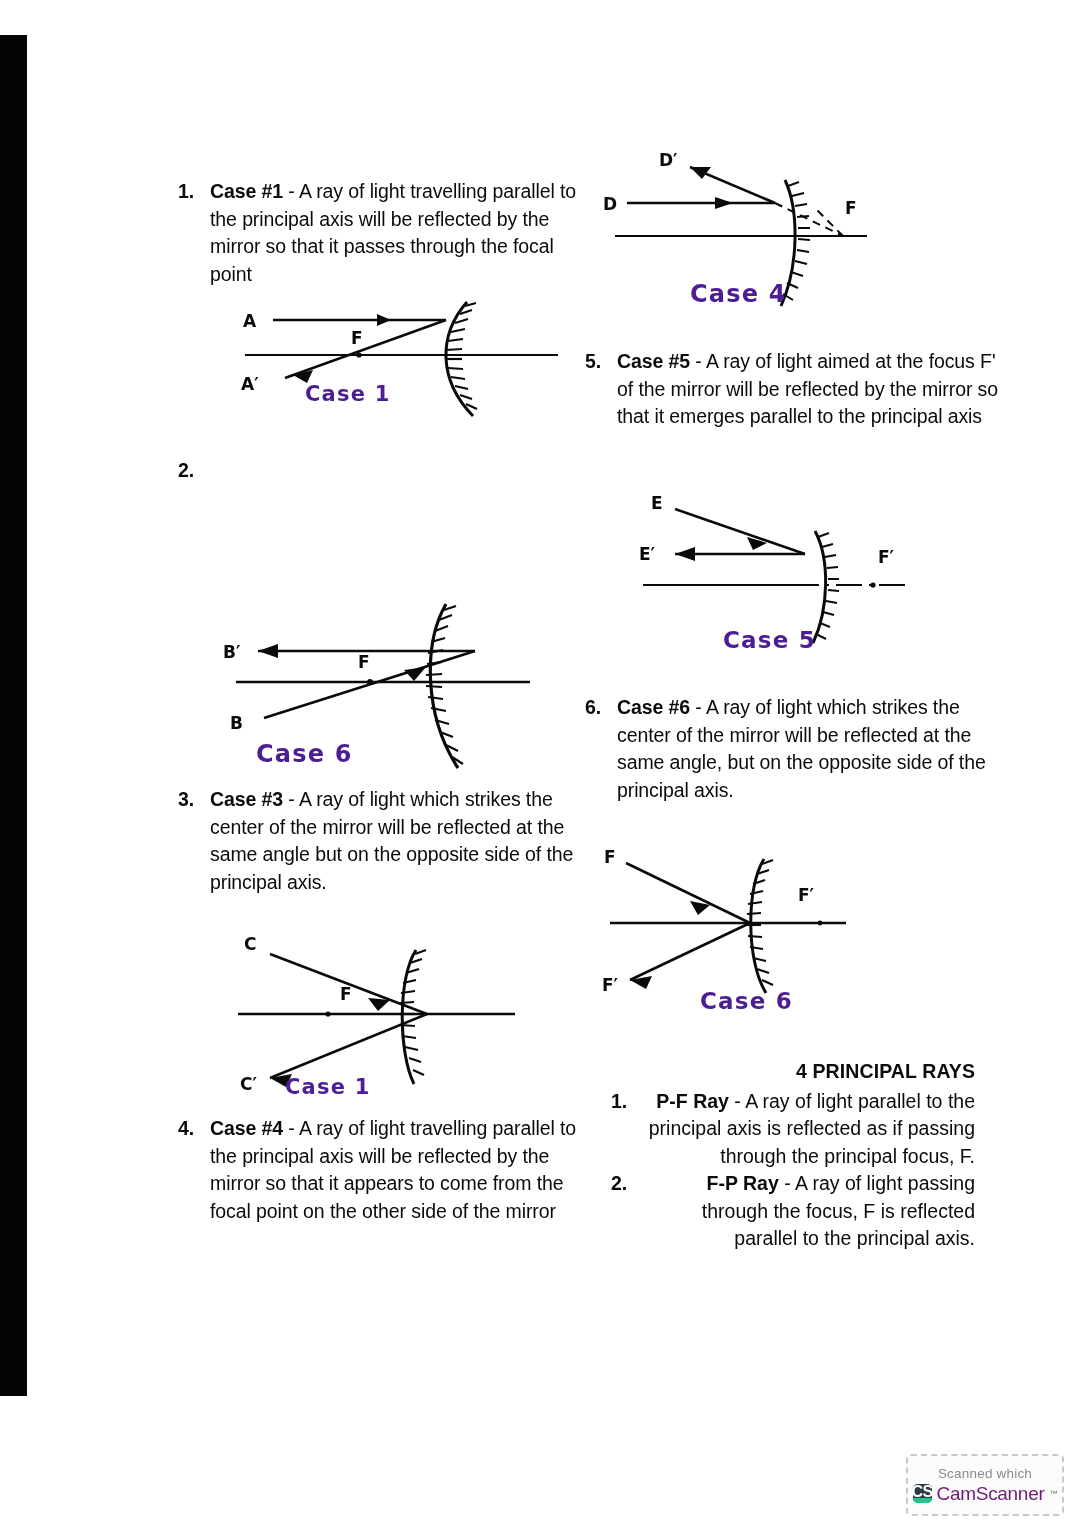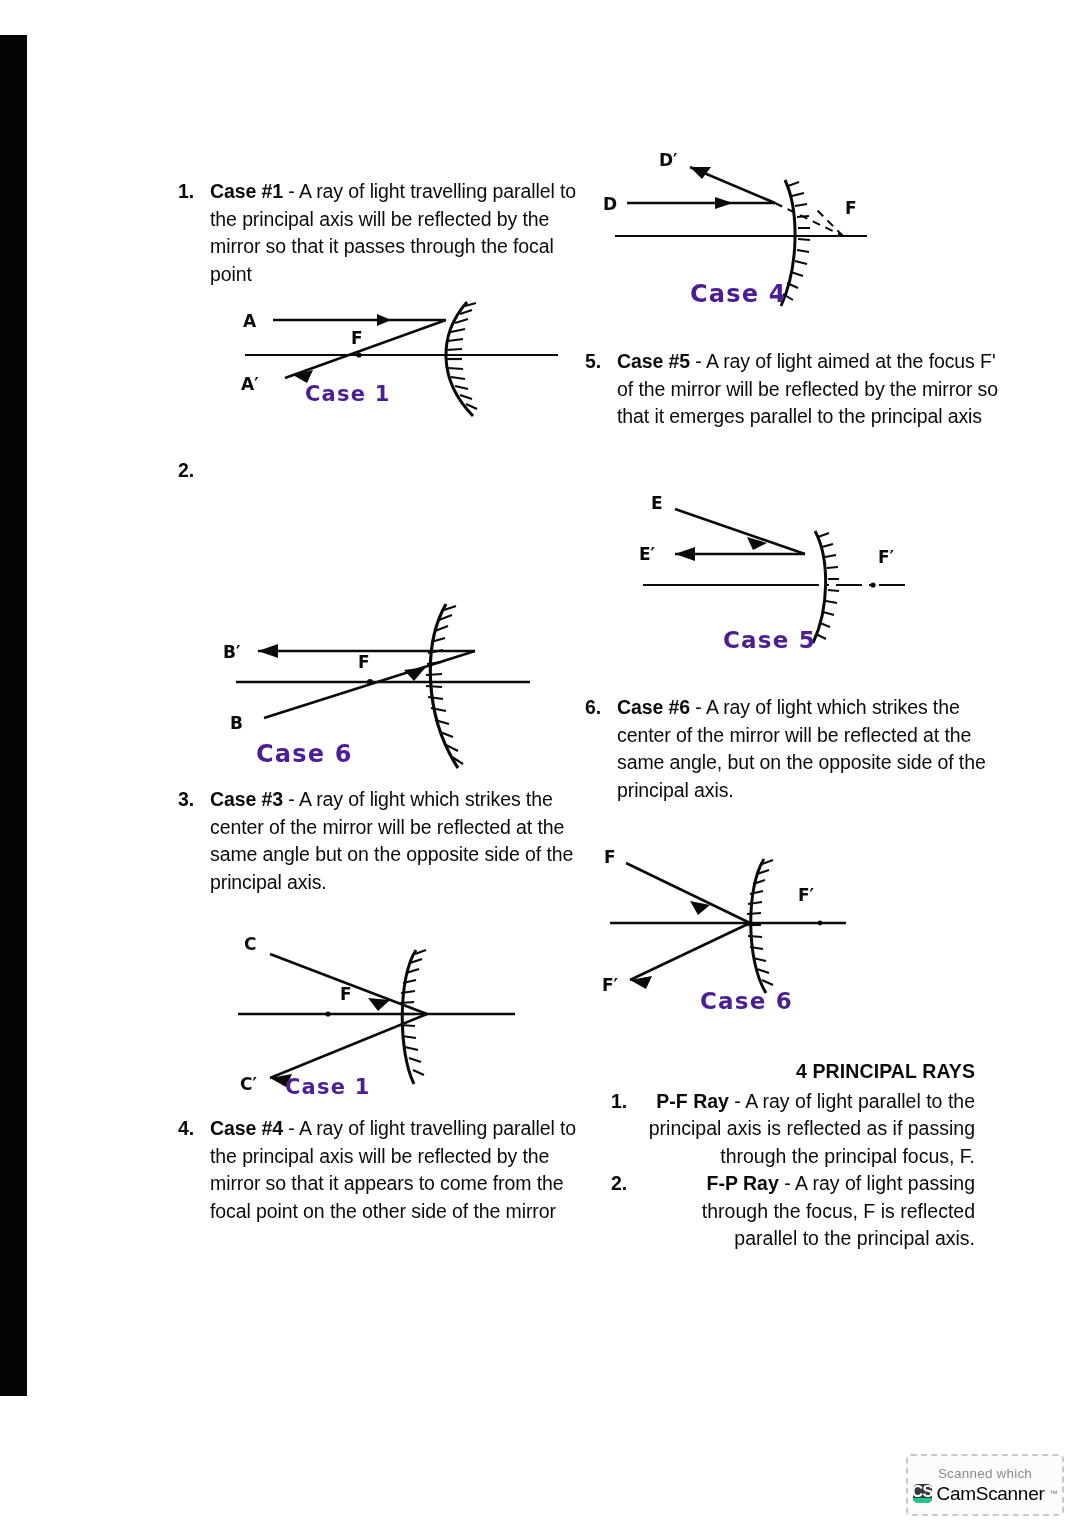--- a/index.html
+++ b/index.html
@@ -160,21 +160,21 @@
     justify-content: center;
     color: #ffffff;
     font-size: 16px;
     font-weight: bold;
     letter-spacing: -0.5px;
     padding-bottom: 3px;
     box-sizing: border-box;
   }
   .cs-word {
     font-size: 19px;
-    color: #000000;
+    color: #701a75;
     letter-spacing: -0.3px;
     font-weight: 500;
   }
   .cs-tm {
     font-size: 8px;
     color: #6f6f6f;
     vertical-align: super;
   }
 
   .lbl {

